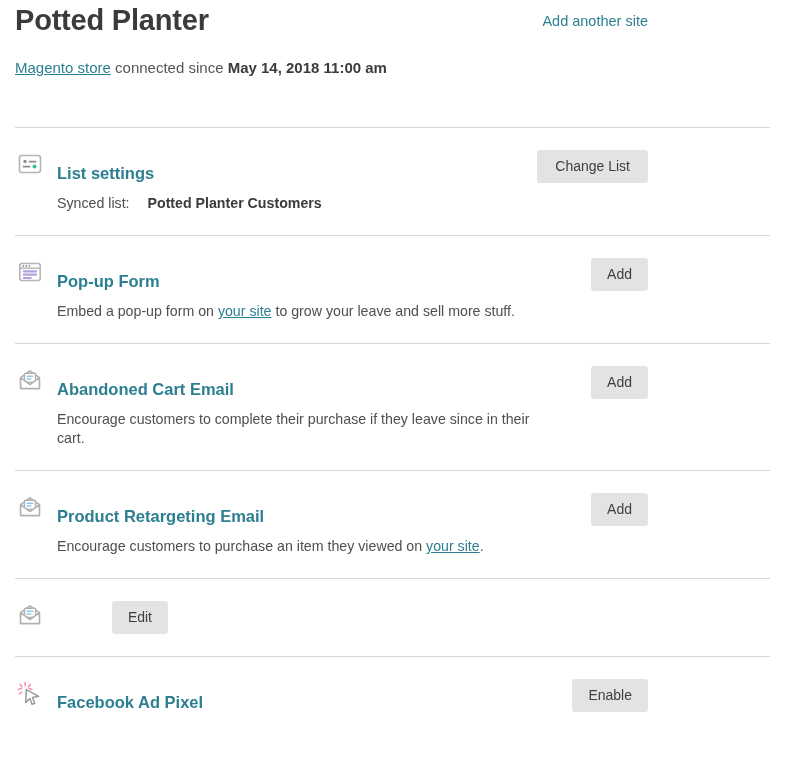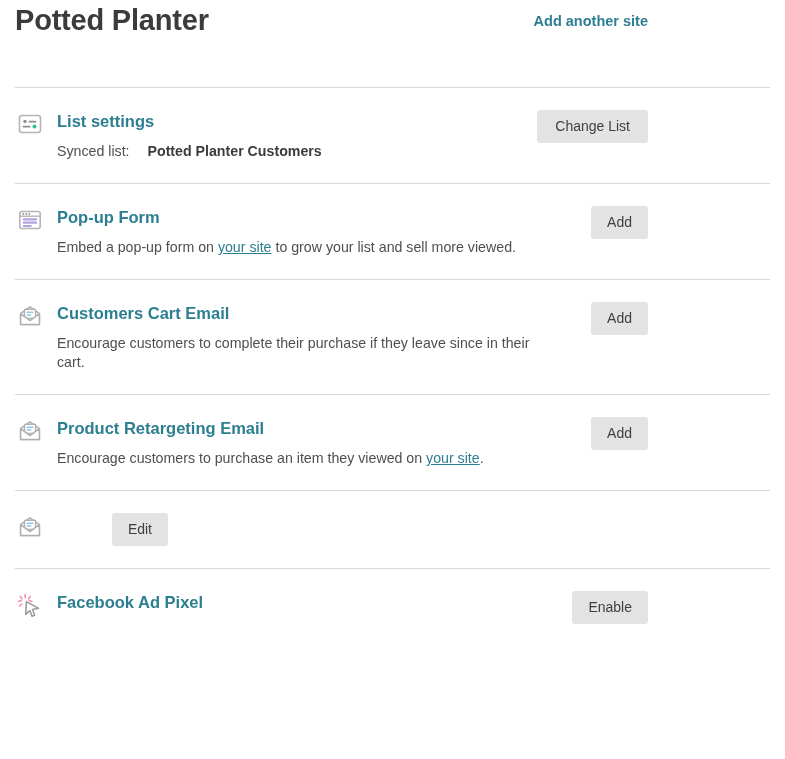--- a/index.html
+++ b/index.html
@@ -36,21 +36,20 @@
     line-height: 36px;
   }
   .add-site-link {
     position: absolute;
     right: 0;
     top: 13px;
     font-size: 14.5px;
     color: #2c7f91;
     text-decoration: none;
     cursor: pointer;
-    font-weight: bold;
   }
   .connected-line {
     margin-top: 20px;
     font-size: 15px;
     color: #555555;
     line-height: 20px;
   }
   .store-link {
     color: #2c7f91;
     text-decoration: underline;
@@ -81,20 +80,21 @@
     width: 30px;
     min-width: 30px;
     margin-right: 12px;
     padding-top: 2px;
     display: flex;
     justify-content: center;
   }
   .row-body {
     flex: 1;
     padding-top: 1px;
+    margin-top: 12px;
   }
   .row-title {
     font-size: 16.5px;
     font-weight: bold;
     color: #2c7f91;
     text-decoration: none;
     cursor: pointer;
     display: inline-block;
     line-height: 20px;
   }
@@ -143,20 +143,24 @@
   .ic { display: block; }
 </style>
 </head>
 <body>
 
 <div class="page">
 
   <div class="header">
     <h1 class="page-title">Potted Planter</h1>
     <a class="add-site-link">Add another site</a>
+    <div class="connected-line">
+      <a class="store-link">Magento store</a><span>&nbsp;</span><span>connected since</span>
+      <span class="connected-date">May 14, 2018 11:00 am</span>
+    </div>
   </div>
 
   <div class="rows">
 
     <div class="divider"></div>
     <div class="row">
       <div class="row-icon">
         <svg class="ic" width="24" height="24" viewBox="0 0 24 24">
           <rect x="1.5" y="3.5" width="21" height="17" rx="2.5" fill="#ffffff" stroke="#b5b5b5" stroke-width="1.6"></rect>
           <circle cx="7" cy="9.5" r="1.7" fill="#8e8e8e"></circle>
@@ -183,40 +187,40 @@
           <circle cx="5.3" cy="6" r="0.95" fill="#9b9b9b"></circle>
           <circle cx="8.3" cy="6" r="0.95" fill="#9b9b9b"></circle>
           <circle cx="11.3" cy="6" r="0.95" fill="#9b9b9b"></circle>
           <rect x="4.8" y="10.3" width="14.4" height="2.1" rx="1" fill="#b3a2e0"></rect>
           <rect x="4.8" y="13.6" width="14.4" height="2.1" rx="1" fill="#b3a2e0"></rect>
           <rect x="4.8" y="16.9" width="9" height="2.1" rx="1" fill="#b3a2e0"></rect>
         </svg>
       </div>
       <div class="row-body">
         <a class="row-title">Pop-up Form</a>
-        <div class="row-desc"><span>Embed a pop-up form on </span><a class="inline-link">your site</a><span> to grow your list and sell more viewed.</span></div>
+        <div class="row-desc"><span>Embed a pop-up form on </span><a class="inline-link">your site</a><span> to grow your leave and sell more stuff.</span></div>
       </div>
       <div class="row-action">
         <button class="btn">Add</button>
       </div>
     </div>
 
     <div class="divider"></div>
     <div class="row">
       <div class="row-icon">
         <svg class="ic" width="24" height="24" viewBox="0 0 24 24">
           <path d="M2.6 9.6 L12 2.8 L21.4 9.6 L21.4 20.4 L2.6 20.4 Z" fill="#ffffff" stroke="#b0b0b0" stroke-width="1.5" stroke-linejoin="round"></path>
           <rect x="6.4" y="5.2" width="11.2" height="9.2" rx="1.4" fill="#ffffff" stroke="#b0b0b0" stroke-width="1.4"></rect>
           <rect x="8.4" y="7.6" width="7.2" height="1.5" rx="0.75" fill="#8ec9e8"></rect>
           <rect x="8.4" y="10.3" width="5" height="1.5" rx="0.75" fill="#8ec9e8"></rect>
           <path d="M2.6 9.6 L12 16.6 L21.4 9.6 L21.4 20.4 L2.6 20.4 Z" fill="#ffffff" stroke="#b0b0b0" stroke-width="1.5" stroke-linejoin="round"></path>
         </svg>
       </div>
       <div class="row-body">
-        <a class="row-title">Customers Cart Email</a>
+        <a class="row-title">Abandoned Cart Email</a>
         <div class="row-desc">Encourage customers to complete their purchase if they leave since in their cart.</div>
       </div>
       <div class="row-action">
         <button class="btn">Add</button>
       </div>
     </div>
 
     <div class="divider"></div>
     <div class="row">
       <div class="row-icon">

